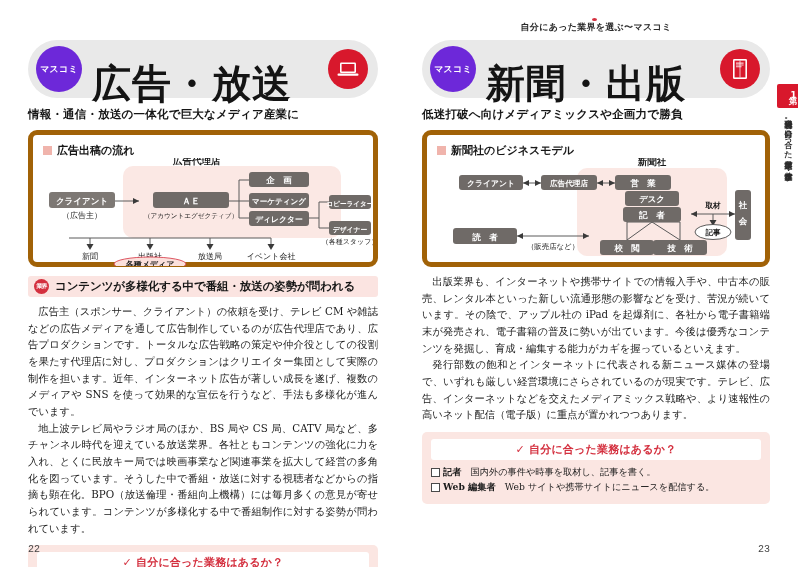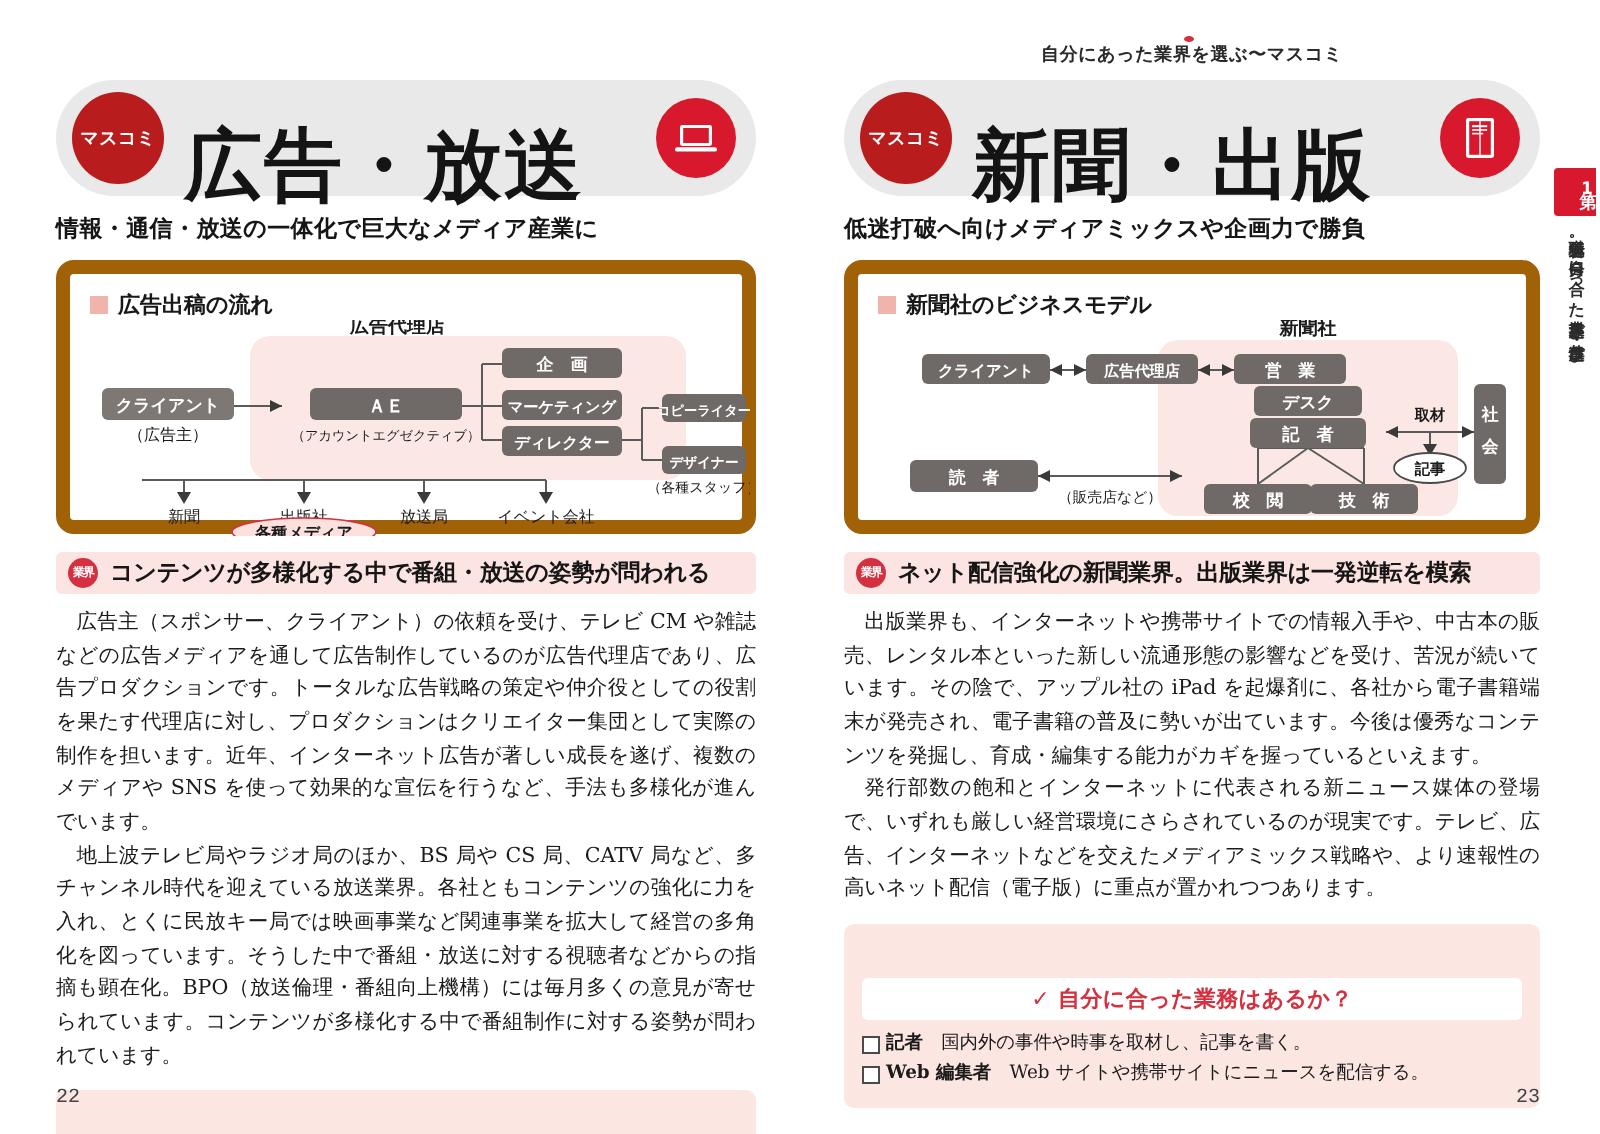--- a/index.html
+++ b/index.html
@@ -58,21 +58,21 @@
     background: #e9e9e9;
     border-radius: 29px;
     display: flex;
     align-items: center;
     padding: 0 10px 0 8px;
     position: relative;
   }
   .genre-badge {
     width: 46px; height: 46px;
     border-radius: 50%;
-    background: #b91c1c;
+    background: #6d28d9;
     color: #fff;
     font-size: 9px;
     font-weight: bold;
     display: flex;
     align-items: center;
     justify-content: center;
     letter-spacing: .2px;
     flex: 0 0 auto;
   }
   .title-text {
@@ -101,21 +101,21 @@
     margin-top: 9px;
     font-size: 11.5px;
     font-weight: bold;
     letter-spacing: .2px;
     color: #161616;
   }
 
   
   .panel {
     margin-top: 8px;
-    border: 7px solid #a16207;
+    border: 5px solid #a16207;
     border-radius: 9px;
     background: #fff;
     padding: 8px 10px 10px 10px;
     height: 137px;
     box-sizing: border-box;
     position: relative;
   }
   .panel-title {
     font-size: 11px;
     font-weight: bold;
@@ -186,21 +186,20 @@
   }
   .check-title {
     background: #ffffff;
     border-radius: 3px;
     text-align: center;
     font-size: 11px;
     font-weight: bold;
     color: #d4303f;
     padding: 3px 0;
     letter-spacing: .2px;
-    margin-top: 20px;
   }
   .check-list { margin-top: 5px; }
   .check-item {
     display: flex;
     font-size: 9.2px;
     line-height: 1.5;
     color: #1b1b1b;
     margin-bottom: 1px;
     font-family: "DejaVu Serif", "Liberation Serif", serif;
   }
@@ -463,24 +462,20 @@
           <text x="306" y="66" font-size="8.4" font-weight="bold" fill="#ffffff" text-anchor="middle" font-family="'DejaVu Sans','Liberation Sans',sans-serif">会</text>
 
           <text x="276" y="50" font-size="7.6" font-weight="bold" fill="#1b1b1b" text-anchor="middle" font-family="'DejaVu Sans','Liberation Sans',sans-serif">取材</text>
 
           <ellipse cx="276" cy="74" rx="18" ry="7.5" fill="#ffffff" stroke="#4a4a4a" stroke-width="0.9"></ellipse>
           <text x="276" y="77" font-size="7.6" font-weight="bold" fill="#1b1b1b" text-anchor="middle" font-family="'DejaVu Sans','Liberation Sans',sans-serif">記事</text>
         </svg>
       </div>
     </div>
 
-    <div class="headline">
-      <span class="seal">業界</span>
-      <span class="headline-text">ネット配信強化の新聞業界。出版業界は一発逆転を模索</span>
-    </div>
 
     <div class="body-copy">
       <p>出版業界も、インターネットや携帯サイトでの情報入手や、中古本の販売、レンタル本といった新しい流通形態の影響などを受け、苦況が続いています。その陰で、アップル社の iPad を起爆剤に、各社から電子書籍端末が発売され、電子書籍の普及に勢いが出ています。今後は優秀なコンテンツを発掘し、育成・編集する能力がカギを握っているといえます。</p>
       <p>発行部数の飽和とインターネットに代表される新ニュース媒体の登場で、いずれも厳しい経営環境にさらされているのが現実です。テレビ、広告、インターネットなどを交えたメディアミックス戦略や、より速報性の高いネット配信（電子版）に重点が置かれつつあります。</p>
     </div>
 
     <div class="check-box">
       <div class="check-title">✓ 自分に合った業務はあるか？</div>
       <div class="check-list">
         <div class="check-item">

